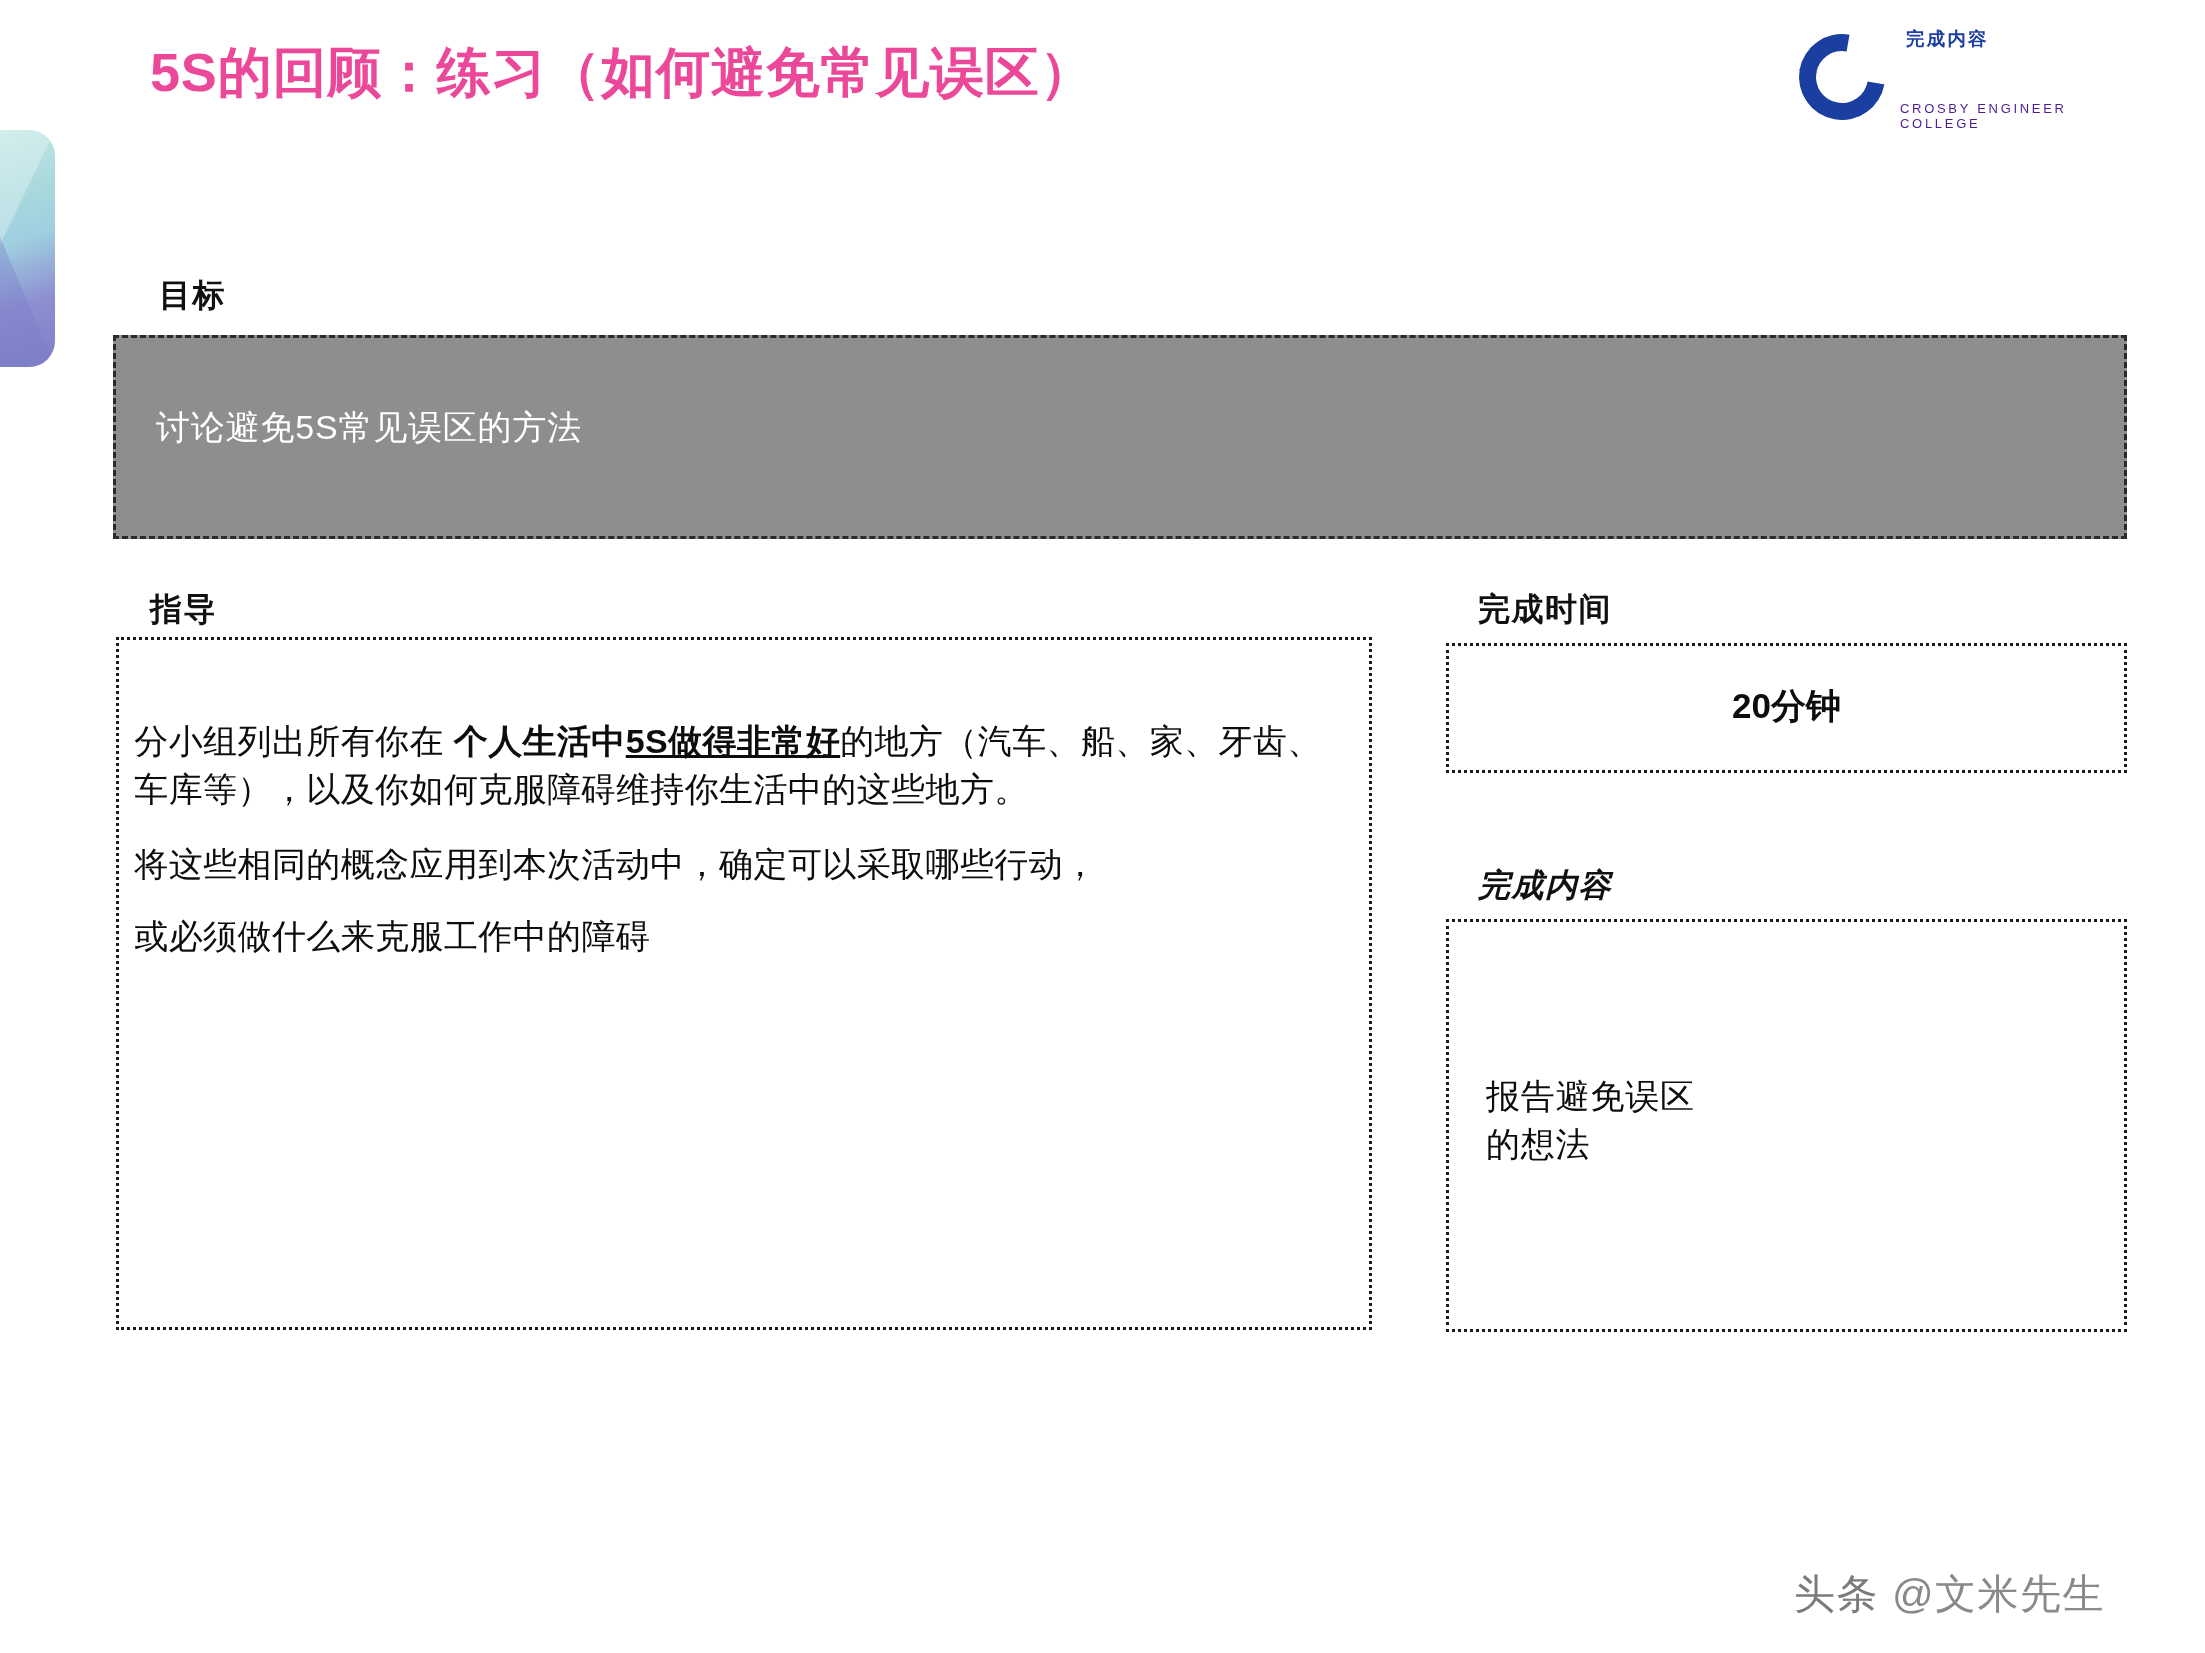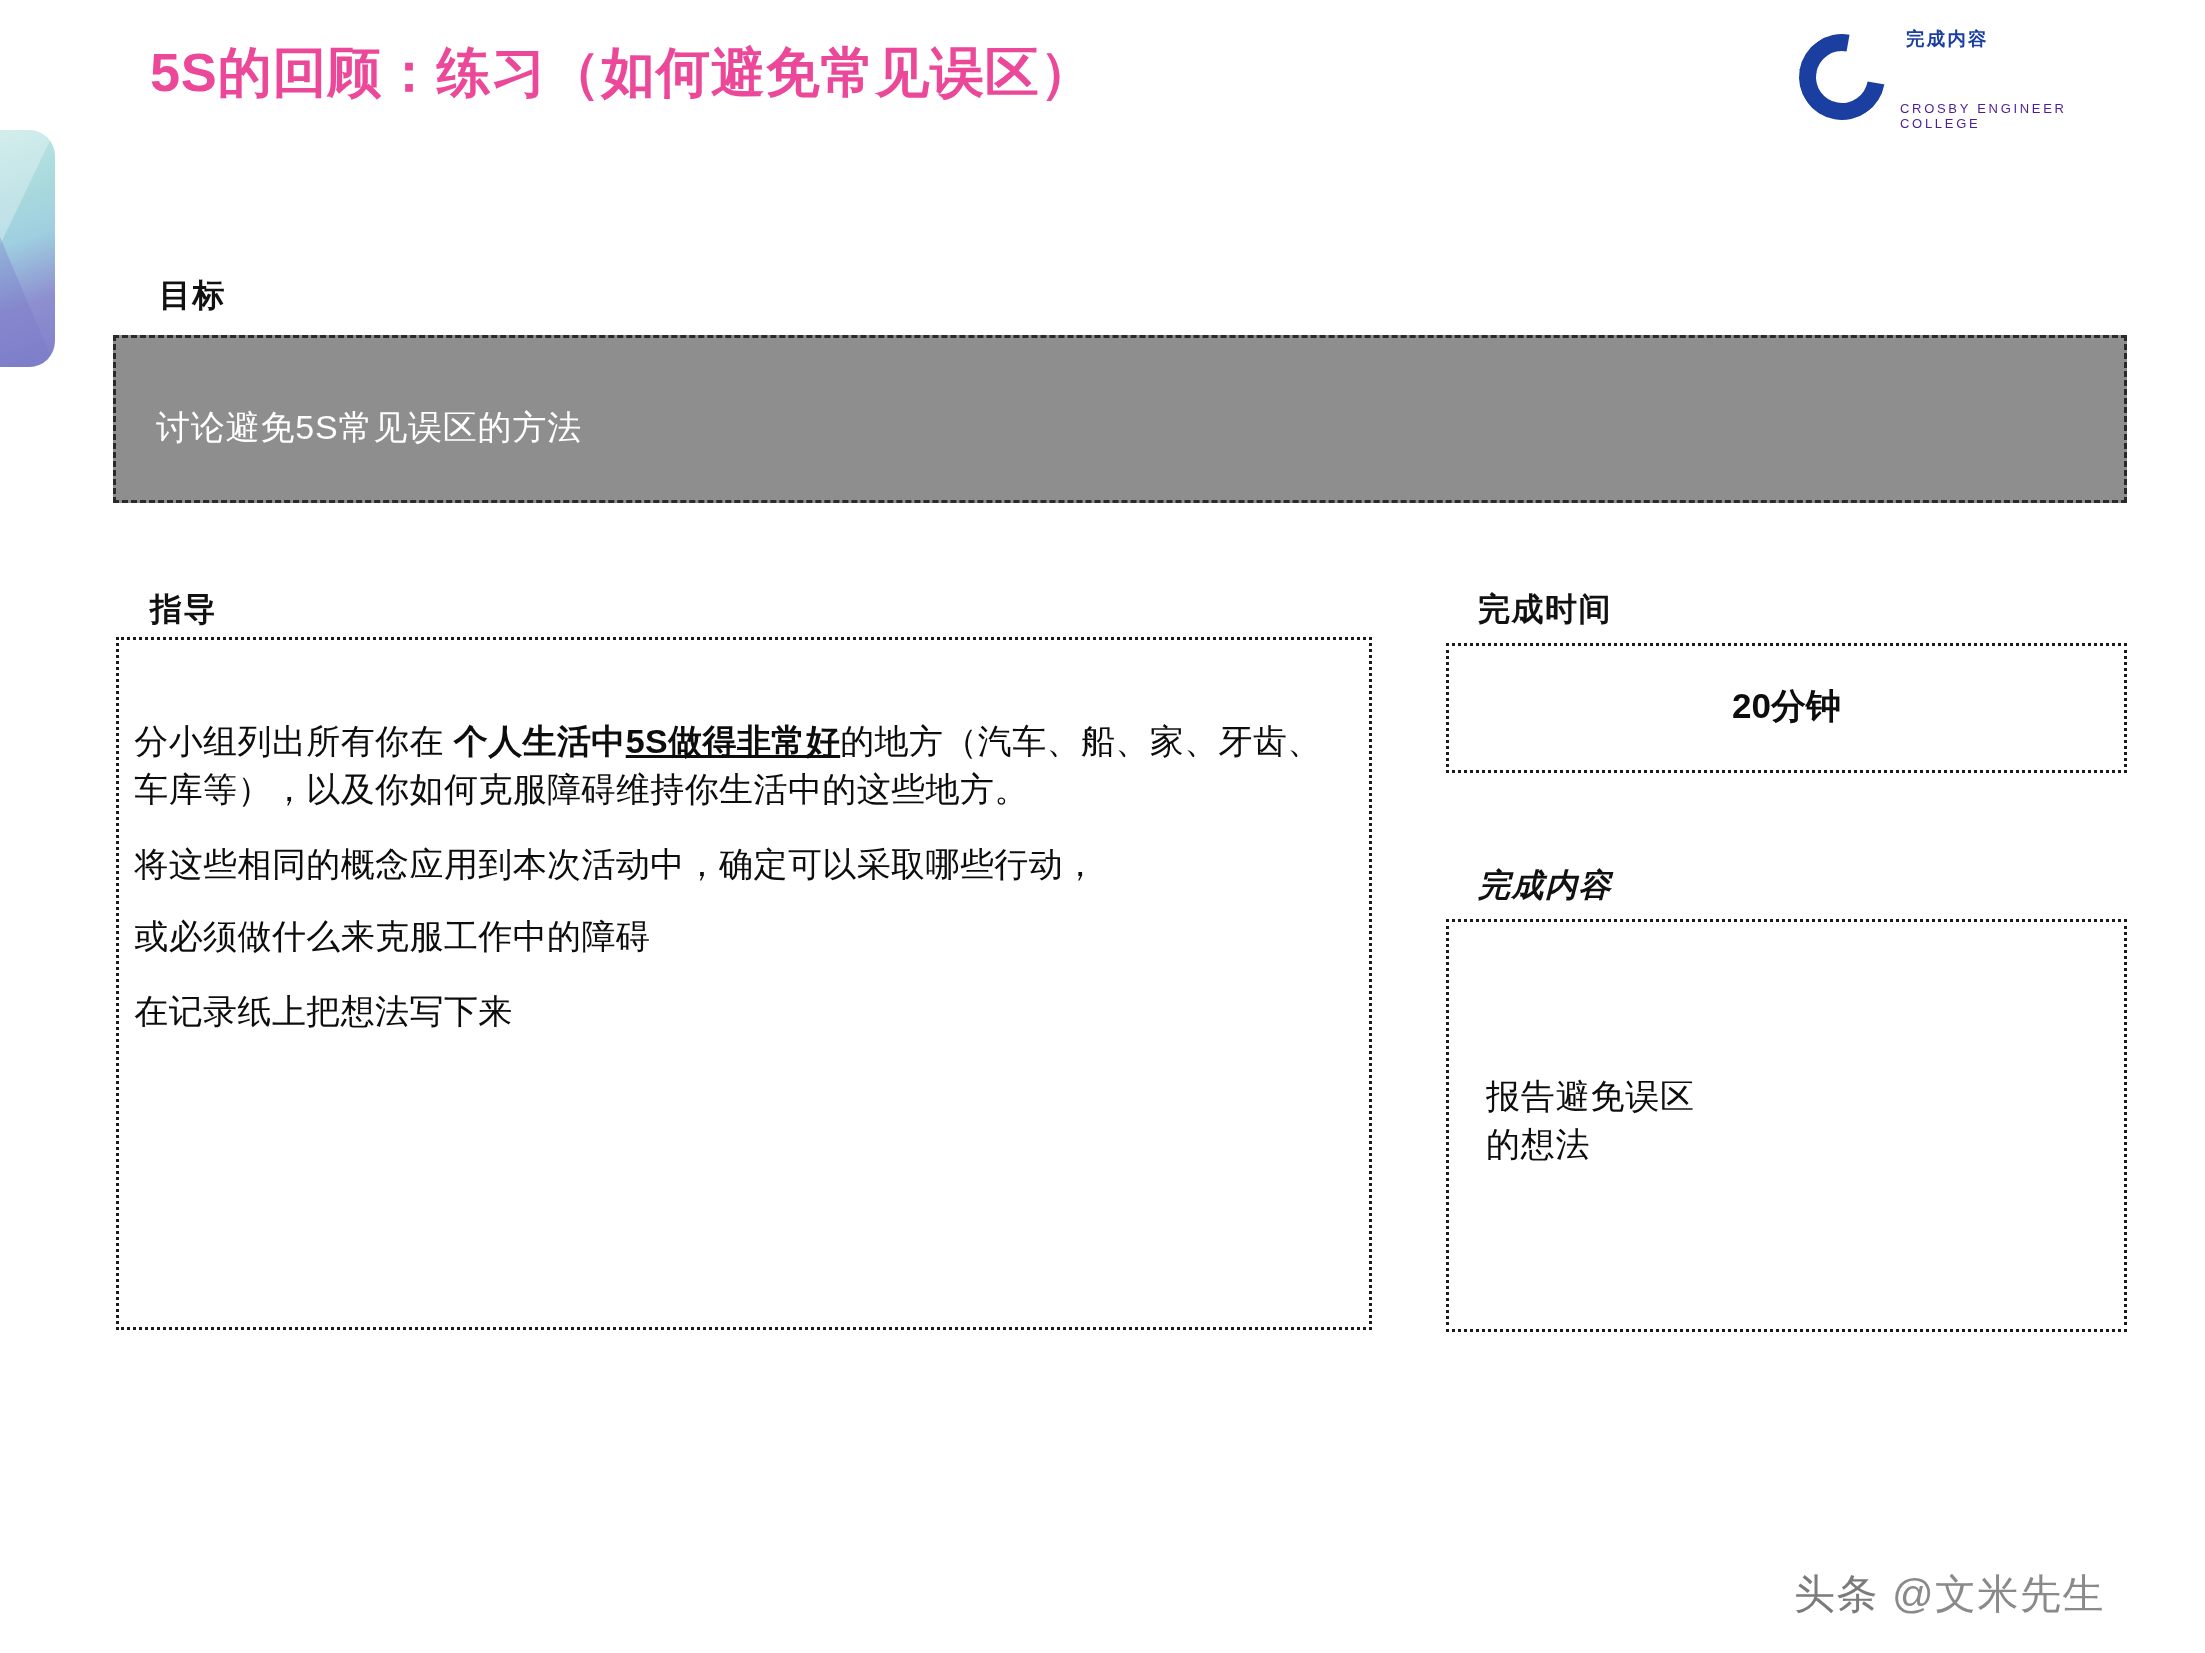--- a/index.html
+++ b/index.html
@@ -113,21 +113,21 @@
   .label-guide  { left: 150px; top: 588px; }
   .label-time   { left: 1478px; top: 588px; }
   .label-output { left: 1478px; top: 864px; font-style: italic; }
 
   
   .goal-bar {
     position: absolute;
     left: 113px;
     top: 335px;
     width: 2014px;
-    height: 168px;
+    height: 204px;
     background: #8e8e8e;
     border: 3.1px dashed #2a2a2a;
     box-sizing: border-box;
   }
   .goal-bar .goal-text {
     position: absolute;
     left: 40px;
     top: 67px;
     font-size: 34px;
     color: #ffffff;
@@ -233,21 +233,20 @@
 <div class="goal-bar">
   <div class="goal-text">讨论避免5S常见误区的方法</div>
 </div>
 
 <div class="label label-guide">指导</div>
 <div class="guide-box">
   <div class="guide-inner">
     <p class="guide-p"><span>分小组列出所有你在 </span><span class="em-bold">个人生活中</span><span class="em-bold-ul">5S做得非常好</span><span>的地方（汽车、船、家、牙齿、车库等），以及你如何克服障碍维持你生活中的这些地方。</span></p>
     <p class="guide-p tight">将这些相同的概念应用到本次活动中，确定可以采取哪些行动，</p>
     <p class="guide-p">或必须做什么来克服工作中的障碍</p>
-    <p class="guide-p">在记录纸上把想法写下来</p>
   </div>
 </div>
 
 <div class="label label-time">完成时间</div>
 <div class="time-box">
   <div class="time-text">20分钟</div>
 </div>
 
 <div class="label label-output">完成内容</div>
 <div class="output-box">

